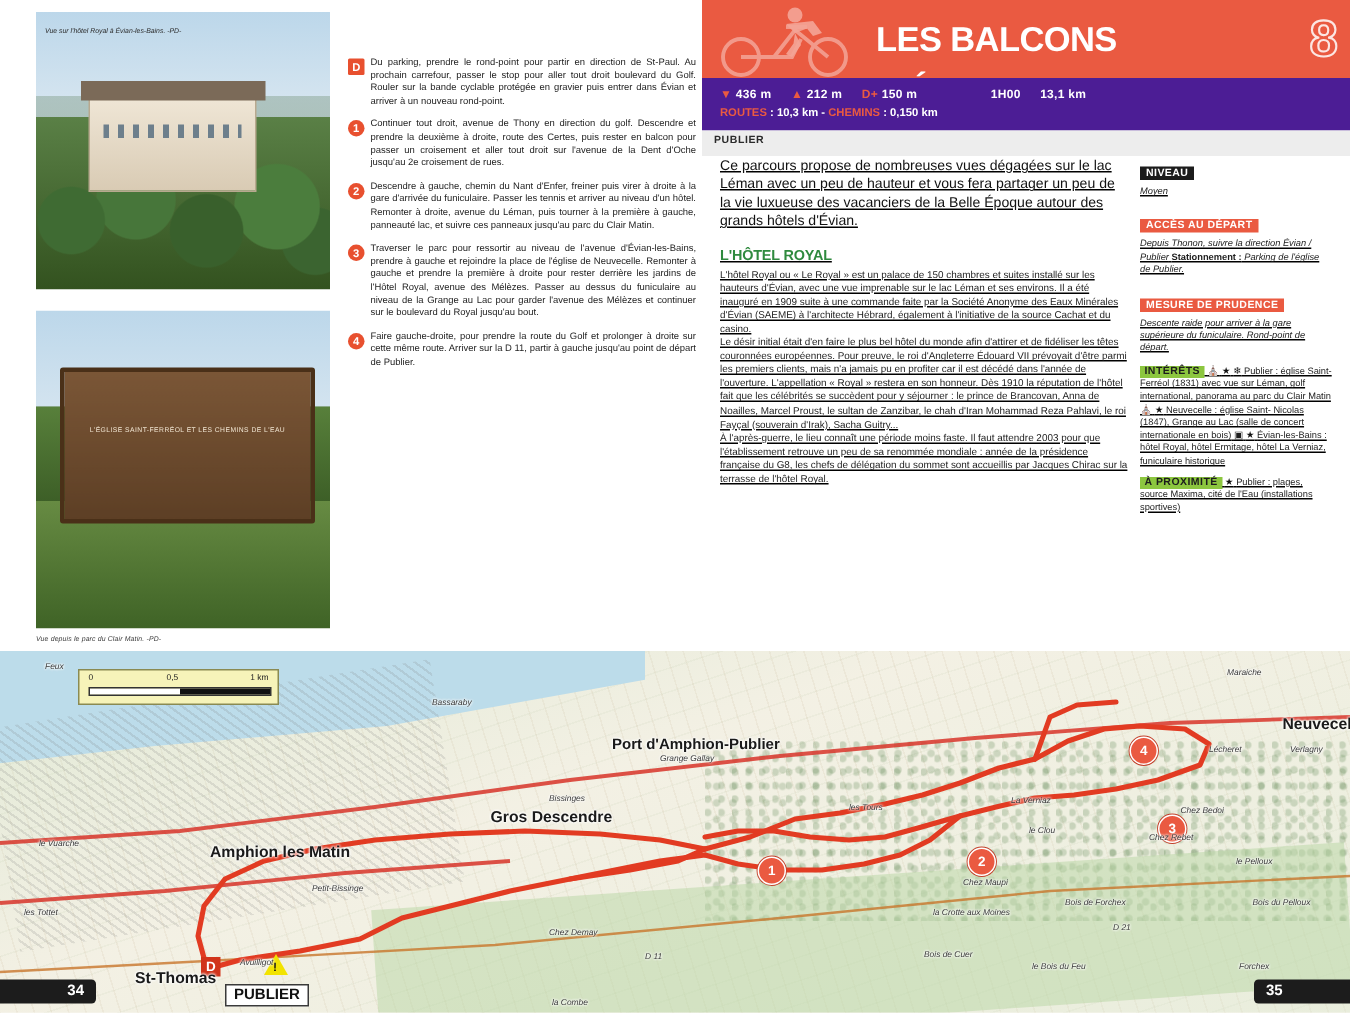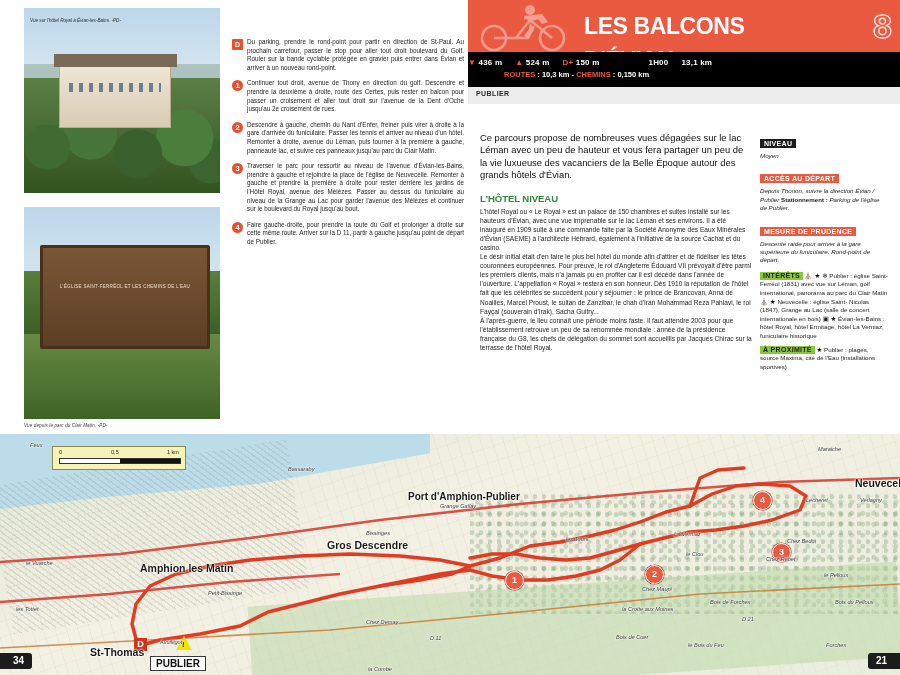--- a/index.html
+++ b/index.html
@@ -60,31 +60,31 @@
        hyphens:auto;}
 
   
   .rpanel{position:absolute;left:468px;top:0;width:432px;height:432px;background:#fff;}
   .hdr{position:relative;height:52px;background:#ea5a41;overflow:hidden;}
   .bikeicon{position:absolute;left:4px;top:2px;width:110px;height:50px;opacity:.45;}
   .hdrtitle{position:absolute;left:116px;top:9px;right:72px;color:#fff;
        font-size:23px;font-weight:bold;letter-spacing:-.4px;line-height:34px;}
   .hdrnum{position:absolute;right:8px;top:4px;font-size:34px;font-weight:bold;
        color:#ea5a41;-webkit-text-stroke:1.4px rgba(255,255,255,.85);line-height:44px;}
-  .statbar{background:#000000;padding:5px 8px 6px 0;color:#fff;}
+  .statbar{background:#4c1d95;padding:5px 8px 6px 12px;color:#fff;}
   .statrow{font-size:8px;font-weight:bold;letter-spacing:.2px;line-height:12px;
        display:flex;align-items:center;}
   .stat{margin-right:13px;white-space:nowrap;}
   .mk{color:#ea5a41;font-weight:bold;}
-  .statrow2{font-size:7.5px;font-weight:bold;line-height:12px;color:#fff;margin-left:36px;}
+  .statrow2{font-size:7.5px;font-weight:bold;line-height:12px;color:#fff;}
   .pubbar{background:#ededed;padding:3px 8px;font-size:7px;font-weight:bold;
        color:#2b2b2b;letter-spacing:.4px;height:11px;}
 
   
-  .rbody{display:flex;padding:28px 8px 0 12px;}
+  .rbody{display:flex;padding:0 8px 0 12px;text-decoration:underline;}
   .maincol{width:272px;}
   .intro{font-size:9.4px;line-height:12.4px;color:#111;margin-bottom:11px;}
   .h2{color:#2f8a3e;font-size:9.6px;font-weight:bold;margin-bottom:3px;
        letter-spacing:-.1px;}
   .btext{font-size:6.6px;line-height:9.1px;color:#1d1d1d;text-align:left;}
   .btext p{margin:0;}
 
   .sidecol{width:128px;margin-left:8px;}
   .tagblack{display:inline-block;background:#1c1c1c;color:#fff;font-size:7px;
        font-weight:bold;padding:1px 4px;letter-spacing:.3px;}
@@ -134,21 +134,21 @@
        padding:1px 5px;font-size:10px;font-weight:bold;color:#111;}
   .warn{position:absolute;width:0;height:0;border-left:8px solid transparent;
        border-right:8px solid transparent;border-bottom:14px solid #f2e300;}
   .warn:after{content:"!";position:absolute;left:-2px;top:4px;font-size:8px;
        font-weight:bold;color:#111;}
   .scale{position:absolute;left:52px;top:12px;width:132px;height:22px;
        background:#f6f3b9;border:1px solid #8a8a52;}
   .scalebar{position:absolute;left:6px;bottom:5px;width:120px;height:4px;
        background:linear-gradient(90deg,#fff 0 50%,#111 50% 100%);border:1px solid #333;}
   .scaletick{position:absolute;font-size:5.6px;color:#222;top:2px;}
-  .pgnum{position:absolute;bottom:8px;width:32px;height:16px;background:#1c1c1c;
+  .pgnum{position:absolute;bottom:8px;width:64px;height:16px;background:#1c1c1c;
        color:#fff;font-size:10px;font-weight:bold;line-height:16px;}
   .pgL{left:0;text-align:right;padding-right:8px;box-sizing:border-box;
        border-radius:0 3px 3px 0;}
   .pgR{right:0;text-align:left;padding-left:8px;box-sizing:border-box;
        border-radius:3px 0 0 3px;}
 </style>
 </head>
 <body>
 
 <div class="page">
@@ -216,39 +216,39 @@
             <path d="M58 20 L62 28 L56 36 L52 34 L57 27 Z"></path>
           </g>
         </svg>
         <div class="hdrtitle">LES BALCONS D'ÉVIAN</div>
         <div class="hdrnum">8</div>
       </div>
 
       <div class="statbar">
         <div class="statrow">
           <span class="stat"><span class="mk">▼</span> <span>436 m</span></span>
-          <span class="stat"><span class="mk">▲</span> <span>524 m</span></span>
+          <span class="stat"><span class="mk">▲</span> <span>212 m</span></span>
           <span class="stat"><span class="mk">D+</span> <span>150 m</span></span>
           <span class="stat" style="margin-left:36px">1H00</span>
           <span class="stat">13,1 km</span>
         </div>
         <div class="statrow2">
           <span class="mk">ROUTES</span>
           <span>: 10,3 km -</span>
           <span class="mk">CHEMINS</span>
           <span>: 0,150 km</span>
         </div>
       </div>
 
       <div class="pubbar">PUBLIER</div>
 
       <div class="rbody">
         <div class="maincol">
           <div class="intro">Ce parcours propose de nombreuses vues dégagées sur le lac Léman avec un peu de hauteur et vous fera partager un peu de la vie luxueuse des vacanciers de la Belle Époque autour des grands hôtels d'Évian.</div>
-          <div class="h2">L'HÔTEL NIVEAU</div>
+          <div class="h2">L'HÔTEL ROYAL</div>
           <div class="btext" id="bodyparas">
               <p>L'hôtel Royal ou « Le Royal » est un palace de 150 chambres et suites installé sur les hauteurs d'Évian, avec une vue imprenable sur le lac Léman et ses environs. Il a été inauguré en 1909 suite à une commande faite par la Société Anonyme des Eaux Minérales d'Évian (SAEME) à l'architecte Hébrard, également à l'initiative de la source Cachat et du casino.</p>
               <p>Le désir initial était d'en faire le plus bel hôtel du monde afin d'attirer et de fidéliser les têtes couronnées européennes. Pour preuve, le roi d'Angleterre Édouard VII prévoyait d'être parmi les premiers clients, mais n'a jamais pu en profiter car il est décédé dans l'année de l'ouverture. L'appellation « Royal » restera en son honneur. Dès 1910 la réputation de l'hôtel fait que les célébrités se succèdent pour y séjourner : le prince de Brancovan, Anna de Noailles, Marcel Proust, le sultan de Zanzibar, le chah d'Iran Mohammad Reza Pahlavi, le roi Fayçal (souverain d'Irak), Sacha Guitry...</p>
               <p>À l'après-guerre, le lieu connaît une période moins faste. Il faut attendre 2003 pour que l'établissement retrouve un peu de sa renommée mondiale : année de la présidence française du G8, les chefs de délégation du sommet sont accueillis par Jacques Chirac sur la terrasse de l'hôtel Royal.</p>
             </div>
         </div>
 
         <div class="sidecol">
           <div class="tagblack">NIVEAU</div>
           <div class="sidetext">Moyen</div>
@@ -379,15 +379,15 @@
     <div class="mlabel sm" style="left:430px;top:201px">D 11</div>
 
     <div class="mlabel sm" style="left:742px;top:182px">D 21</div>
     <div class="mlabel sm" style="left:30px;top:8px">Feux</div>
 
     <div class="mlabel sm" style="left:288px;top:32px">Bassaraby</div>
 
     <div class="mlabel sm" style="left:16px;top:172px">les Tottet</div>
 
     <div class="pgnum pgL">34</div>
-    <div class="pgnum pgR">21</div>
+    <div class="pgnum pgR">35</div>
   </div>
 </div>
 
 </body></html>

